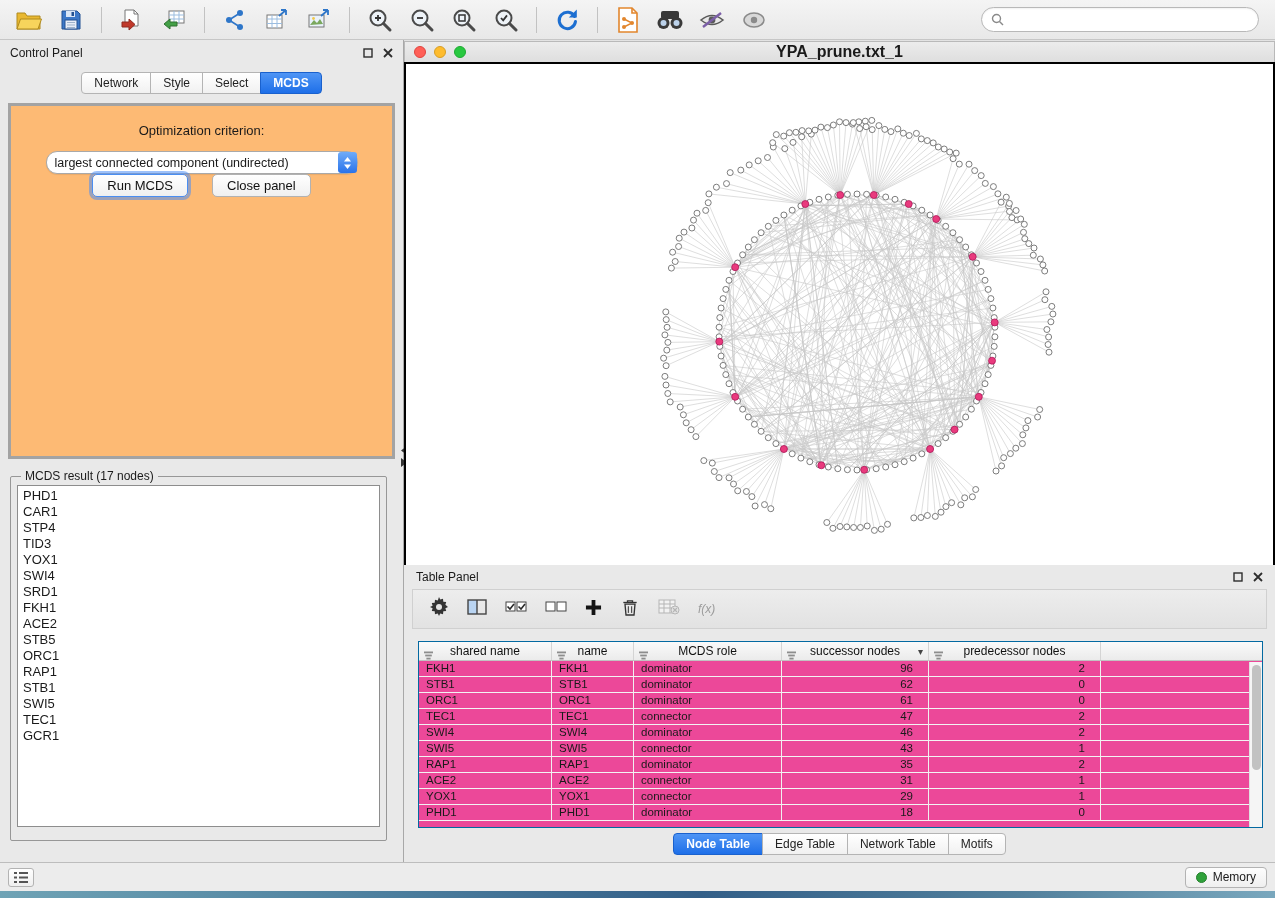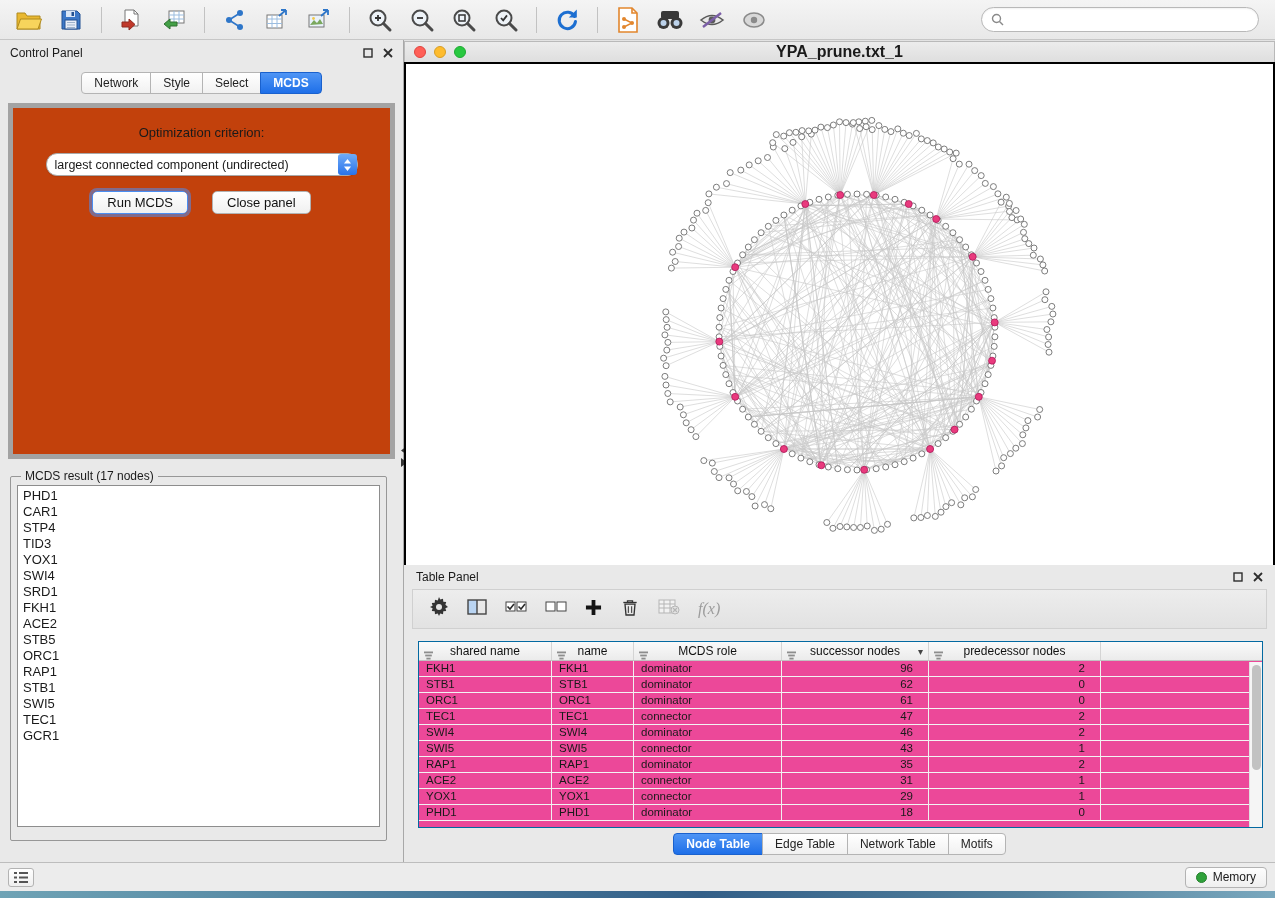--- a/index.html
+++ b/index.html
@@ -20,28 +20,28 @@
   
   .control-panel{position:absolute;left:0;top:40px;width:404px;height:822px;background:#e9e9e9;border-right:1px solid #a8a8a8}
   .panel-header{height:26px;display:flex;align-items:center;padding:0 10px;font-size:12px}
   .panel-header .ph-icons{margin-left:auto;display:flex;gap:10px;align-items:center}
   .seg-row{display:flex;justify-content:center;margin-top:6px}
   .seg-tab{font-size:12px;padding:3px 12px;background:linear-gradient(#ffffff,#f1f1f1);
     border:1px solid #b4b4b4;margin-left:-1px;color:#222}
   .seg-tab:first-child{border-radius:4px 0 0 4px;margin-left:0}
   .seg-tab:last-child{border-radius:0 4px 4px 0}
   .seg-tab.active{background:linear-gradient(#4f95f5,#1e6fe8);border-color:#1a61cd;color:#fff;font-weight:bold}
-  .mcds-pane{margin:9px 8px 0 8px;height:356px;background:#c2410c;border:5px solid #a3a3a3}
+  .mcds-pane{margin:9px 8px 0 8px;height:356px;background:#fdba74;border:3px solid #a3a3a3}
   .opt-label{text-align:center;padding-top:17px;font-size:13px}
   .mac-select{width:312px;height:23px;margin:13px auto 0 auto;background:#fff;border:1px solid #a9a9a9;border-radius:11px;
     display:flex;align-items:center;font-size:12.5px;padding-left:8px;box-shadow:0 1px 1px rgba(0,0,0,.08)}
   .mac-select .sel-text{flex:1;white-space:nowrap;overflow:hidden}
   .stepper{width:19px;height:21px;margin-right:0;border-radius:3px;background:linear-gradient(#6fabf8,#2a73ea);
     display:flex;align-items:center;justify-content:center;margin-left:6px}
-  .btn-row{display:flex;justify-content:center;gap:24px;margin-top:15px}
+  .btn-row{display:flex;justify-content:center;gap:24px;}
   .mac-btn{height:23px;padding:0 14px;font-size:13px;font-family:"Liberation Sans",sans-serif;
     background:linear-gradient(#ffffff,#f0f0f0);border:1px solid #b2b2b2;border-radius:5px;color:#111}
   .mac-btn.focused{border-color:#4a8ef2;box-shadow:0 0 0 3px rgba(77,142,245,.55)}
   .result-box{margin:10px 16px 0 10px;height:372px;border:1px solid #979797;border-radius:2px;padding:2px 6px 4px 6px}
   .result-box legend{font-size:12px;padding:0 4px;margin-left:4px}
   .result-list{background:#fff;border:1px solid #8d8d8d;height:342px;overflow:hidden;padding:2px 5px;font-size:13px;line-height:16px}
   .result-item{height:16px;white-space:nowrap}
 
   
   .network-frame{position:absolute;left:404px;top:41px;width:871px;height:526px}
@@ -58,21 +58,21 @@
 
   
   .splitter-arrows{position:absolute;left:400px;top:445px;width:8px;height:24px}
 
   
   .table-panel{position:absolute;left:404px;top:565px;width:871px;height:297px;background:#e9e9e9}
   .tp-header{height:24px;display:flex;align-items:center;padding:0 12px;font-size:12px}
   .tp-header .ph-icons{margin-left:auto;display:flex;gap:10px;align-items:center}
   .tp-toolbar{height:40px;margin:0 8px;background:linear-gradient(#ededed,#e2e2e2);border:1px solid #d0d0d0;
     display:flex;align-items:center;gap:18px;padding:0 16px}
-  .fx{font-family:Liberation Serif, serif;font-style:italic;font-size:16px;color:#9c9c9c}
+  .fx{font-family:Liberation Sans, sans-serif;font-style:italic;font-size:12px;color:#9c9c9c}
   .tp-tablewrap{position:absolute;top:76px;left:14px;right:12px;bottom:34px;background:#ec4899;border:1px solid #0369a1;overflow:hidden}
   .thead{display:flex;height:19px;background:linear-gradient(#fafafa,#ebebeb);border-bottom:1px solid #c2c2c2}
   .th{position:relative;font-size:12px;line-height:19px;text-align:center;border-right:1px solid #d4d4d4;color:#111;
     white-space:nowrap;overflow:hidden}
   .th-icon{position:absolute;left:5px;top:5px}
   .th-chevron{position:absolute;right:5px;top:0;font-size:10px;color:#444}
   .tr{display:flex;height:16px;border-bottom:1px solid #f3f3f3}
   .td{font-size:11.5px;line-height:15px;padding:0 7px;white-space:nowrap;overflow:hidden;border-right:1px solid #f0f0f0}
   .td.num{text-align:right;padding-right:15px}
   .vscroll{position:absolute;top:20px;right:0;bottom:0;width:13px;background:#f5f5f5;border-left:1px solid #e0e0e0}

